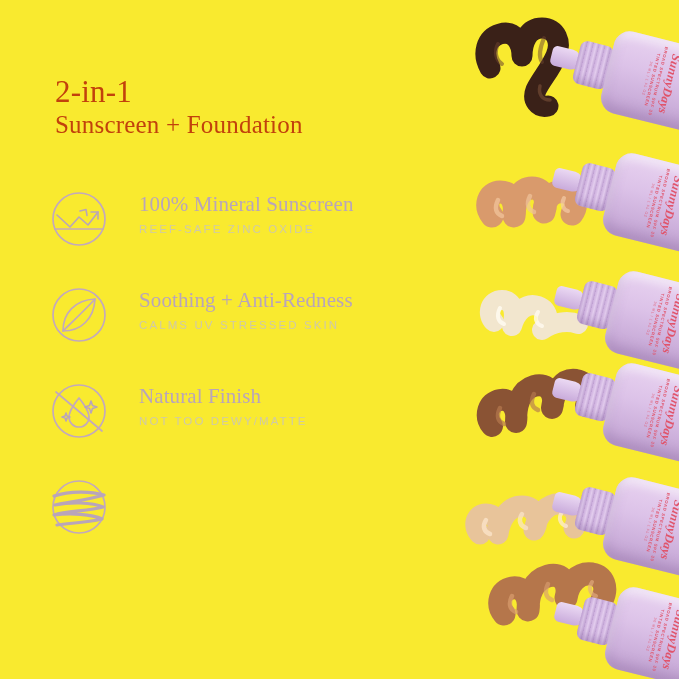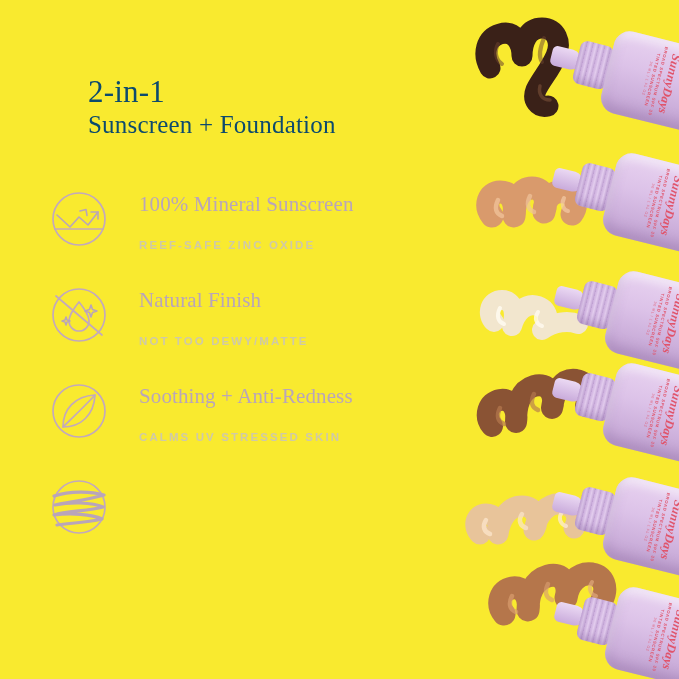--- a/index.html
+++ b/index.html
@@ -6,41 +6,41 @@
   body{
     width:679px;height:679px;overflow:hidden;
     background:#F9EA2F;
     font-family:"Liberation Sans", sans-serif;
     position:relative;
   }
   .stage{position:absolute;inset:0;overflow:hidden;}
 
   
   .headline{
-    position:absolute; left:88px; top:74px; width:420px;
+    position:absolute; left:55px; top:74px; width:420px;
     font-family:"Liberation Serif", serif;
-    color:#0c4a6e;
+    color:#c2410c;
     line-height:1.16;
   }
   .headline .l1{display:block;font-size:31px;letter-spacing:.2px;}
   .headline .l2{display:block;font-size:25px;letter-spacing:.2px;}
 
   .features{position:absolute;left:50px;top:188px;width:420px;}
   .feature{position:relative;height:96px;}
   .feature .ico{
     position:absolute;left:0;top:2px;width:58px;height:58px;
   }
   .feature .txt{position:absolute;left:89px;top:4px;}
   .feature .title{
     font-family:"Liberation Serif", serif;
     font-size:21px;color:#B9A5BA;white-space:nowrap;letter-spacing:.1px;
   }
   .feature .sub{
-    margin-top:22px;
-    font-size:11.5px;color:#CFC9A8;letter-spacing:2.1px;white-space:nowrap;font-weight:bold;
+    margin-top:6px;
+    font-size:11.5px;color:#CFC9A8;letter-spacing:2.1px;white-space:nowrap;
   }
 
   
   .tube-unit{position:absolute;transform-origin:50% 50%;}
   .tube-body{
     position:absolute;left:0;top:0;width:108px;height:84px;
     border-radius:16px 26px 26px 16px;
     background:linear-gradient(180deg,#E8D2F0 0%,#DCC2E8 42%,#CBAEDA 78%,#BE9FCE 100%);
     box-shadow:inset 0 -7px 12px rgba(140,105,160,.35), inset 0 6px 10px rgba(255,255,255,.55);
   }
@@ -102,43 +102,43 @@
       <div class="txt">
         <div class="title">100% Mineral Sunscreen</div>
         <div class="sub">REEF-SAFE ZINC OXIDE</div>
       </div>
     </div>
 
     <div class="feature">
       <div class="ico">
         <svg viewBox="0 0 58 58" width="58" height="58">
           <circle class="s" cx="29" cy="29" r="26"></circle>
+          <path class="s" d="M13 45 C13 27 25 14 45 13 C44 33 31 45 13 45 Z"></path>
+          <path class="s" d="M13 45 C22 36 32 27 45 13"></path>
+        </svg>
+      </div>
+      <div class="txt">
+        <div class="title">Soothing + Anti-Redness</div>
+        <div class="sub">CALMS UV STRESSED SKIN</div>
+      </div>
+    </div>
+
+    <div class="feature">
+      <div class="ico">
+        <svg viewBox="0 0 58 58" width="58" height="58">
+          <circle class="s" cx="29" cy="29" r="26"></circle>
           <path class="s" d="M29 16 C29 16 19 28 19 35 A10 10 0 0 0 39 35 C39 28 29 16 29 16 Z"></path>
           <path class="s2" d="M41 19 L42.5 23.5 L47 25 L42.5 26.5 L41 31 L39.5 26.5 L35 25 L39.5 23.5 Z"></path>
           <path class="s2" d="M16 31 L17 34 L20 35 L17 36 L16 39 L15 36 L12 35 L15 34 Z"></path>
           <path class="s" d="M6 10 L52 49"></path>
         </svg>
       </div>
       <div class="txt">
         <div class="title">Natural Finish</div>
         <div class="sub">NOT TOO DEWY/MATTE</div>
-      </div>
-    </div>
-
-    <div class="feature">
-      <div class="ico">
-        <svg viewBox="0 0 58 58" width="58" height="58">
-          <circle class="s" cx="29" cy="29" r="26"></circle>
-          <path class="s" d="M13 45 C13 27 25 14 45 13 C44 33 31 45 13 45 Z"></path>
-          <path class="s" d="M13 45 C22 36 32 27 45 13"></path>
-        </svg>
-      </div>
-      <div class="txt">
-        <div class="title">Soothing + Anti-Redness</div>
-        <div class="sub">CALMS UV STRESSED SKIN</div>
       </div>
     </div>
 
     <div class="feature">
       <div class="ico">
         <svg viewBox="0 0 58 58" width="58" height="58">
           <circle class="s" cx="29" cy="29" r="26"></circle>
           <path d="M4 18 C20 13 40 13 54 17 C38 22 18 24 5 27 C20 24 42 24 53 29
                    C38 33 16 33 4 37 C20 35 42 36 52 41 C36 45 18 45 7 47" fill="none" stroke="#B9A5BA" stroke-width="3.2" stroke-linecap="round" stroke-linejoin="round"></path>
         </svg>

